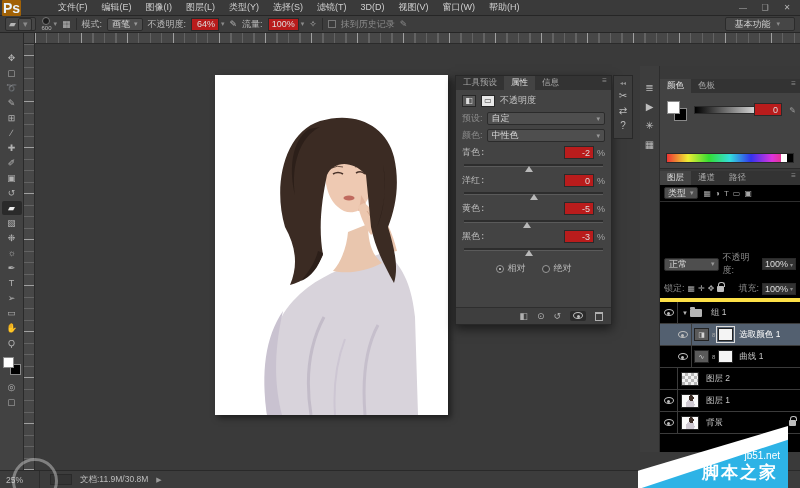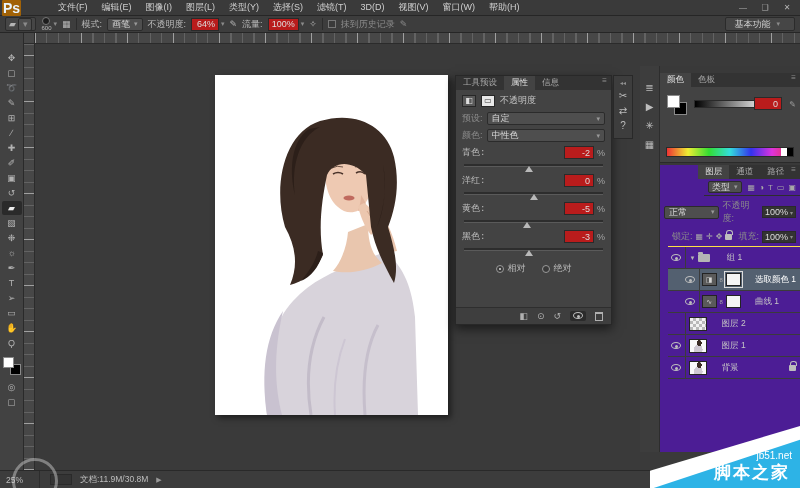--- a/index.html
+++ b/index.html
@@ -95,78 +95,78 @@
   .foot-icon.pressed { background:#2b2b2b; padding:0 3px; border-radius:2px;}
   .props-strip { position:absolute; left:613px; top:75px; width:20px; height:64px; background:#3d3d3d;
                  border:1px solid #282828; z-index:10; display:flex; flex-direction:column; align-items:center; gap:4px; padding-top:3px;}
   .props-strip .collapse { font-size:6px; color:#8f8f8f; }
   .strip-icon { color:#bdbdbd; font-size:10px; }
   
   .right-dock { position:absolute; top:33px; right:0; bottom:18px; width:160px; background:#393939; display:flex; }
   .dock-strip { width:20px; background:#3d3d3d; border-right:1px solid #2d2d2d; display:flex; flex-direction:column;
                 align-items:center; gap:8px; padding-top:16px; }
   .dock-panels { flex:1; display:flex; flex-direction:column; }
-  .color-panel { background:#434343; border-bottom:1px solid #2a2a2a; padding-bottom:5px; margin-top:7px;}
+  .color-panel { background:#434343; border-bottom:1px solid #2a2a2a; padding-bottom:5px; margin-top:13px;}
   .color-body { position:relative; height:56px; padding:6px 6px 0; }
   .cp-swatches { position:absolute; left:7px; top:8px; width:20px; height:20px; }
   .cp-fg { position:absolute; left:0; top:0; width:13px; height:13px; background:#fff; border:1px solid #8a8a8a; z-index:2;}
   .cp-bg { position:absolute; right:0; bottom:0; width:13px; height:13px; background:#000; border:1px solid #8a8a8a;}
   .gray-ramp { position:absolute; left:34px; top:13px; width:74px; height:8px; border:1px solid #2a2a2a;
                background:linear-gradient(90deg,#000,#fff); }
   .ramp-handle { position:absolute; left:103px; top:10px; width:5px; height:13px; background:#e8e8e8; border:1px solid #555;}
   .cp-val { position:absolute; right:18px; top:10px; }
   .cp-slider-ic { position:absolute; right:4px; top:13px; color:#9a9a9a; font-size:8px;}
   .spectrum { margin:4px 6px 0; height:10px; border:1px solid #2a2a2a; position:relative;
               background:linear-gradient(90deg,#e33,#ee3,#3d3,#3dd,#33e,#d3d,#e33); }
   .spectrum .bw { position:absolute; right:0; top:0; bottom:0; width:12px; display:flex; }
   .spectrum .bw i { flex:1; } .spectrum .bw i.w { background:#fff; } .spectrum .bw i.b { background:#000; }
   
-  .layers-panel { flex:1; background:#4c1d95; display:flex; flex-direction:column; margin-top:2px; overflow:hidden;align-items:flex-end;}
+  .layers-panel { flex:1; background:#000000; display:flex; flex-direction:column; margin-top:2px; overflow:hidden;}
   .lp-filter { display:flex; align-items:center; gap:3px; padding:2px 4px; border-bottom:1px solid #2e2e2e;}
   .lp-filter .dd { height:12px; padding:0 3px; }
   .flt-icon { color:#a8a8a8; font-size:8px; }
-  .lp-blend { display:flex; align-items:center; gap:3px; padding:3px 4px; }
+  .lp-blend { display:flex; align-items:center; gap:3px; padding:3px 4px;margin-top:46px; }
   .lp-blend .dd { width:58px; justify-content:space-between; }
-  .lp-lock { display:flex; align-items:center; gap:3px; padding:2px 4px 3px; border-bottom:1px solid #fde047;}
+  .lp-lock { display:flex; align-items:center; gap:3px; padding:2px 4px 3px; border-bottom:4px solid #fde047;}
   .mini-dd { display:inline-flex; align-items:center; background:#333; border:1px solid #2a2a2a; height:12px; padding:0 2px; gap:2px; color:#ddd;}
   .layer-list { flex:1; overflow:hidden; }
   .layer-row { height:22px; display:flex; align-items:center; border-bottom:1px solid #3b3b3b; padding-right:4px;}
   .layer-row.selected { background:#536070; color:#fff; }
   .eye-cell { width:18px; height:100%; border-right:1px solid #3b3b3b; display:flex; align-items:center; justify-content:center; flex:none;}
   .eye { width:10px; height:7px; border:1px solid #bdbdbd; border-radius:50%; position:relative; display:inline-block;}
   .eye::after { content:''; position:absolute; left:2.5px; top:1.5px; width:3px; height:3px; border-radius:50%; background:#bdbdbd;}
   .tri { color:#b5b5b5; font-size:6px; margin:0 2px 0 4px; }
   .folder-icon { width:12px; height:8px; background:#b5b5b5; border-radius:1px; position:relative; margin-right:5px; flex:none;}
   .folder-icon::before { content:''; position:absolute; top:-2px; left:0; width:5px; height:2px; background:#b5b5b5; border-radius:1px 1px 0 0;}
   .indent { padding-left:14px; }
   .adj-thumb { width:15px; height:13px; background:#5a5a5a; border:1px solid #232323; color:#d5d5d5; font-size:7px;
                display:flex; align-items:center; justify-content:center; margin:0 2px; flex:none;}
   .link8 { font-size:6px; color:#a5a5a5; margin:0 1px; }
   .mask-thumb { width:15px; height:13px; background:#f4f4f4; border:1px solid #232323; margin:0 2px; flex:none;}
   .selected .mask-thumb { outline:1px solid #ddd; outline-offset:1px; }
-  .layer-label { margin-left:12px; font-size:8.5px; white-space:nowrap; overflow:hidden;}
+  .layer-label { margin-left:4px; font-size:8.5px; white-space:nowrap; overflow:hidden;}
   .px-thumb { width:18px; height:14px; border:1px solid #232323; margin:0 3px; flex:none;
     background: radial-gradient(4px 5px at 58% 26%, #3c2d26 60%, rgba(0,0,0,0) 61%),
                 radial-gradient(7px 9px at 52% 80%, #cfc9d2 60%, rgba(0,0,0,0) 61%), #fafafa; }
   .checker-thumb { width:18px; height:14px; border:1px solid #232323; margin:0 3px; flex:none;
     background:repeating-conic-gradient(#b9b9b9 0% 25%, #f2f2f2 0% 50%); background-size:6px 6px;}
   .lock-icon { width:7px; height:6px; background:#bdbdbd; border-radius:1px; position:relative; display:inline-block; margin-left:auto;}
   .lock-icon::before { content:''; position:absolute; top:-4px; left:1px; width:5px; height:4px;
     border:1px solid #bdbdbd; border-bottom:none; border-radius:3px 3px 0 0;}
   .lock-row-spacer { flex:1; }
   
   .statusbar { position:absolute; left:0; right:0; bottom:0; height:18px; background:#3c3c3c; border-top:1px solid #292929;
                display:flex; align-items:center; font-size:8.5px; color:#bdbdbd; }
   .zoom-box { width:40px; padding-left:6px; border-right:1px solid #2d2d2d; height:100%; display:flex; align-items:center;}
   .scratch-box { width:22px; height:11px; background:#343434; border:1px solid #2a2a2a; margin:0 8px 0 10px;}
   .status-arrow { margin-left:8px; color:#9a9a9a; font-size:7px; }
   .corner-ring { position:absolute; left:12px; bottom:-16px; width:46px; height:46px; border-radius:50%;
                  border:3px solid rgba(215,215,215,.45); z-index:5;}
   
-  .watermark { position:absolute; right:0; bottom:0; width:150px; height:62px; z-index:50; pointer-events:none;}
+  .watermark { position:absolute; right:12px; bottom:0; width:150px; height:62px; z-index:50; pointer-events:none;}
   .wm-white { position:absolute; inset:0; background:#fff; clip-path:polygon(0 72%, 100% 0, 100% 100%, 0 100%);}
   .wm-blue { position:absolute; inset:0; background:#2db3e6; clip-path:polygon(0 102%, 100% 22%, 100% 100%, 0 100%);}
   .wm-site { position:absolute; right:8px; top:24px; color:#fff; font-size:10px; }
   .wm-name { position:absolute; right:10px; bottom:4px; color:#fff; font-size:17px; font-weight:bold; letter-spacing:2px;}
 </style>
 </head>
 <body>
 
 <div class="menubar">
   <div class="ps-logo">Ps</div>

